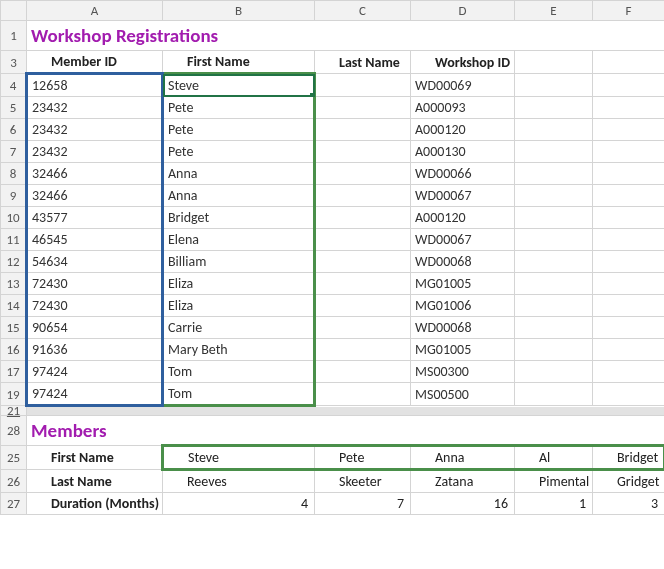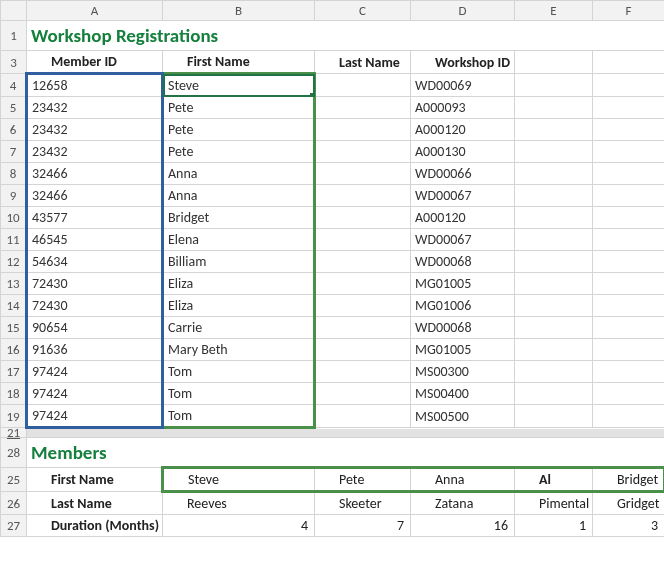--- a/index.html
+++ b/index.html
@@ -32,21 +32,21 @@
     padding: 2px 4px;
     height: 22px;
     background: #fff;
     overflow: hidden;
     white-space: nowrap;
     vertical-align: middle;
   }
   tr.title td.cell:not(.row-hdr) {
     font-weight: bold;
     font-size: 19px;
-    color: #15803d;
+    color: #a21caf;
     height: 30px;
     border-left-color: #d4d4d4;
     border-right-color: #d4d4d4;
   }
   tr.hdr td.cell:not(.row-hdr) {
     font-weight: bold;
     color: #222;
     padding-left: 24px;
   }
   tr.gap td.cell:not(.row-hdr) {
@@ -243,29 +243,20 @@
       <tr>
         <td class="row-hdr">17</td>
         <td class="cell b-blue-left b-blue-right">97424</td>
         <td class="cell b-green-left b-green-right">Tom</td>
         <td class="cell"></td>
         <td class="cell">MS00300</td>
         <td class="cell"></td>
         <td class="cell"></td>
       </tr>
       <tr>
-        <td class="row-hdr">18</td>
-        <td class="cell b-blue-left b-blue-right">97424</td>
-        <td class="cell b-green-left b-green-right">Tom</td>
-        <td class="cell"></td>
-        <td class="cell">MS00400</td>
-        <td class="cell"></td>
-        <td class="cell"></td>
-      </tr>
-      <tr>
         <td class="row-hdr">19</td>
         <td class="cell b-blue-left b-blue-right b-blue-bottom">97424</td>
         <td class="cell b-green-left b-green-right b-green-bottom">Tom</td>
         <td class="cell"></td>
         <td class="cell">MS00500</td>
         <td class="cell"></td>
         <td class="cell"></td>
       </tr>
       <tr class="gap">
         <td class="row-hdr">21</td>
@@ -274,21 +265,21 @@
       <tr class="title">
         <td class="row-hdr">28</td>
         <td class="cell" colspan="6">Members</td>
       </tr>
       <tr class="hdr">
         <td class="row-hdr">25</td>
         <td class="cell">First Name</td>
         <td class="cell b-green-top b-green-bottom b-green-left" style="font-weight:normal">Steve</td>
         <td class="cell b-green-top b-green-bottom" style="font-weight:normal">Pete</td>
         <td class="cell b-green-top b-green-bottom" style="font-weight:normal">Anna</td>
-        <td class="cell b-green-top b-green-bottom" style="font-weight:bold">Al</td>
+        <td class="cell b-green-top b-green-bottom" style="font-weight:normal">Al</td>
         <td class="cell b-green-top b-green-bottom b-green-right" style="font-weight:normal">Bridget</td>
       </tr>
       <tr class="hdr">
         <td class="row-hdr">26</td>
         <td class="cell">Last Name</td>
         <td class="cell" style="font-weight:normal">Reeves</td>
         <td class="cell" style="font-weight:normal">Skeeter</td>
         <td class="cell" style="font-weight:normal">Zatana</td>
         <td class="cell" style="font-weight:normal">Pimental</td>
         <td class="cell" style="font-weight:normal">Gridget</td>

